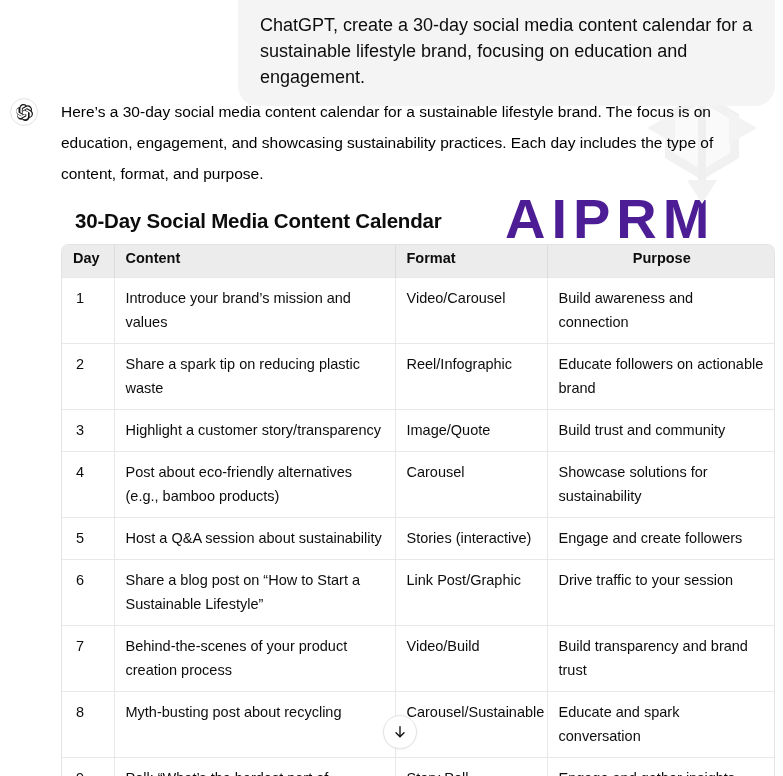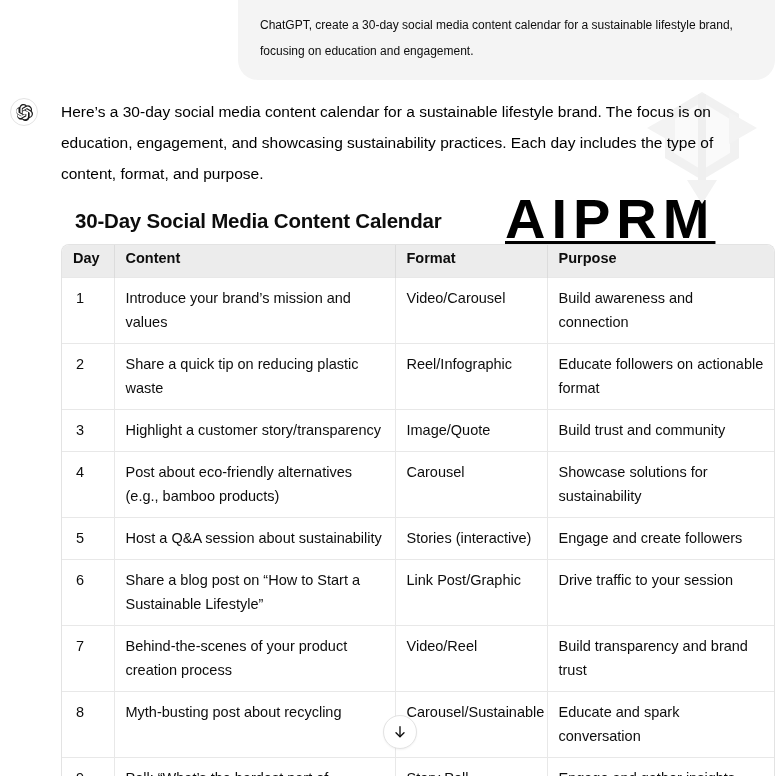--- a/index.html
+++ b/index.html
@@ -26,24 +26,23 @@
     position: absolute;
     inset: 0;
     pointer-events: none;
     z-index: 0;
   }
   .wm-text {
     position: absolute;
     font-family: "Liberation Sans", sans-serif;
     font-weight: 700;
     letter-spacing: 6px;
-    color: #000000;
+    color: #4c1d95;
     user-select: none;
     white-space: nowrap;
-    text-decoration: underline;
   }
   .wm-text.one { left: 505px; top: 186px; font-size: 56px; }
   .wm-text.two { left: 505px; top: 512px; font-size: 56px; }
   .wm-mark {
     position: absolute;
     opacity: 1;
   }
   .wm-mark.a { left: 627px; top: 88px; }
   .wm-mark.b { left: 575px; top: 340px; }
   .wm-mark.c { left: 690px; top: 700px; }
@@ -58,21 +57,21 @@
     z-index: 2;
   }
   .user-bubble {
     width: 537px;
     background: #f4f4f4;
     border-radius: 0 0 20px 20px;
     padding: 12px 22px 16px 22px;
     margin-right: 8px;
   }
   .user-bubble .txt {
-    font-size: 12px;
+    font-size: 18px;
     line-height: 26px;
     color: #0d0d0d;
   }
 
   
   .assistant-row {
     position: absolute;
     left: 0;
     top: 92px;
     width: 783px;
@@ -136,21 +135,21 @@
     background: #ececec;
     font-size: 14.5px;
     font-weight: 700;
     color: #0d0d0d;
     text-align: left;
     padding: 3px 11px 8px 11px;
     border-right: 1px solid #dcdcdc;
     vertical-align: middle;
     height: 32px;
   }
-  table.cal thead th:last-child { border-right: none; }
+  table.cal thead th:last-child { border-right: none; text-align: center; }
 
   table.cal tbody td {
     font-size: 14.5px;
     line-height: 24px;
     color: #0d0d0d;
     padding: 8px 11px 9px 11px;
     border-top: 1px solid #e8e8e8;
     border-right: 1px solid #e8e8e8;
     vertical-align: top;
     background: transparent;
@@ -258,23 +257,23 @@
           </thead>
           <tbody id="table-body">
               <tr>
                 <td class="day">1</td>
                 <td>Introduce your brand’s mission and values</td>
                 <td>Video/Carousel</td>
                 <td>Build awareness and connection</td>
               </tr>
               <tr>
                 <td class="day">2</td>
-                <td>Share a quick tip on reducing plastic waste</td>
+                <td>Share a spark tip on reducing plastic waste</td>
                 <td>Reel/Infographic</td>
-                <td>Educate followers on actionable format</td>
+                <td>Educate followers on actionable brand</td>
               </tr>
               <tr>
                 <td class="day">3</td>
                 <td>Highlight a customer story/transparency</td>
                 <td>Image/Quote</td>
                 <td>Build trust and community</td>
               </tr>
               <tr>
                 <td class="day">4</td>
                 <td>Post about eco-friendly alternatives (e.g., bamboo products)</td>
@@ -289,21 +288,21 @@
               </tr>
               <tr>
                 <td class="day">6</td>
                 <td>Share a blog post on “How to Start a Sustainable Lifestyle”</td>
                 <td>Link Post/Graphic</td>
                 <td>Drive traffic to your session</td>
               </tr>
               <tr>
                 <td class="day">7</td>
                 <td>Behind-the-scenes of your product creation process</td>
-                <td>Video/Reel</td>
+                <td>Video/Build</td>
                 <td>Build transparency and brand trust</td>
               </tr>
               <tr>
                 <td class="day">8</td>
                 <td>Myth-busting post about recycling</td>
                 <td>Carousel/Sustainable</td>
                 <td>Educate and spark conversation</td>
               </tr>
               <tr>
                 <td class="day">9</td>

